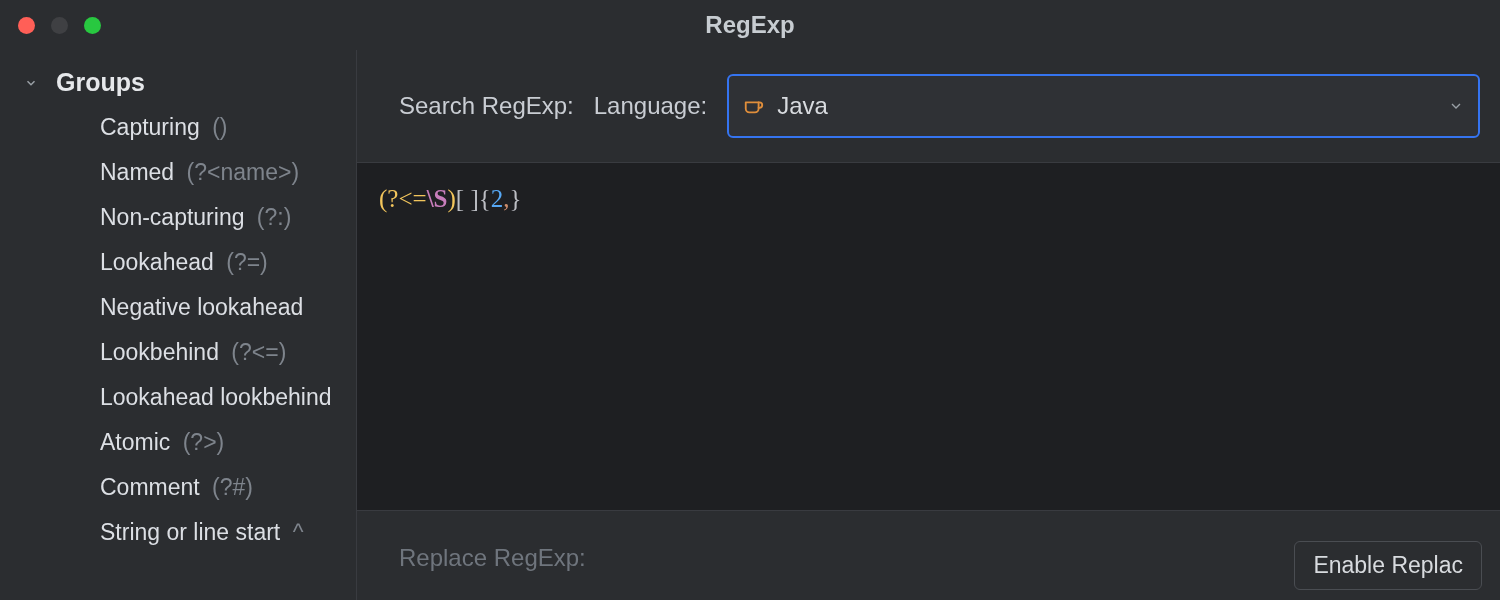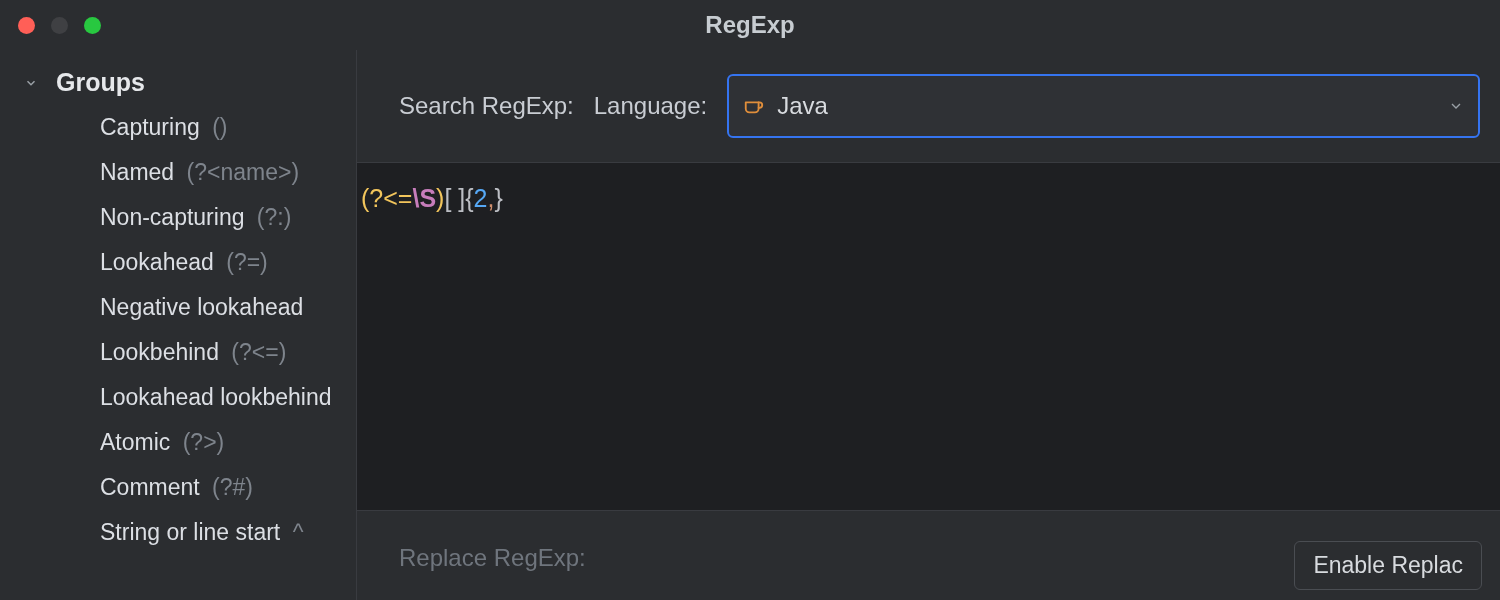--- a/index.html
+++ b/index.html
@@ -94,22 +94,22 @@
     gap: 12px;
     color: #d8dbdf;
     position: relative;
   }
   .lang-select .chev-right {
     margin-left: auto;
     color: #9aa0a6;
   }
   .editor {
     flex: 1;
-    padding: 18px 4px;
-    font-family: Liberation Sans, sans-serif;
+    padding: 18px 22px;
+    font-family: Liberation Serif, serif;
     font-size: 25px;
     line-height: 1.4;
     white-space: pre;
     color: #bcbec4;
     background: #1e1f22;
     overflow: hidden;
   }
   .t-paren   { color: #bcbec4; }
   .t-group   { color: #f2c55c; }
   .t-escape  { color: #c77dbb; font-weight: 600; }

